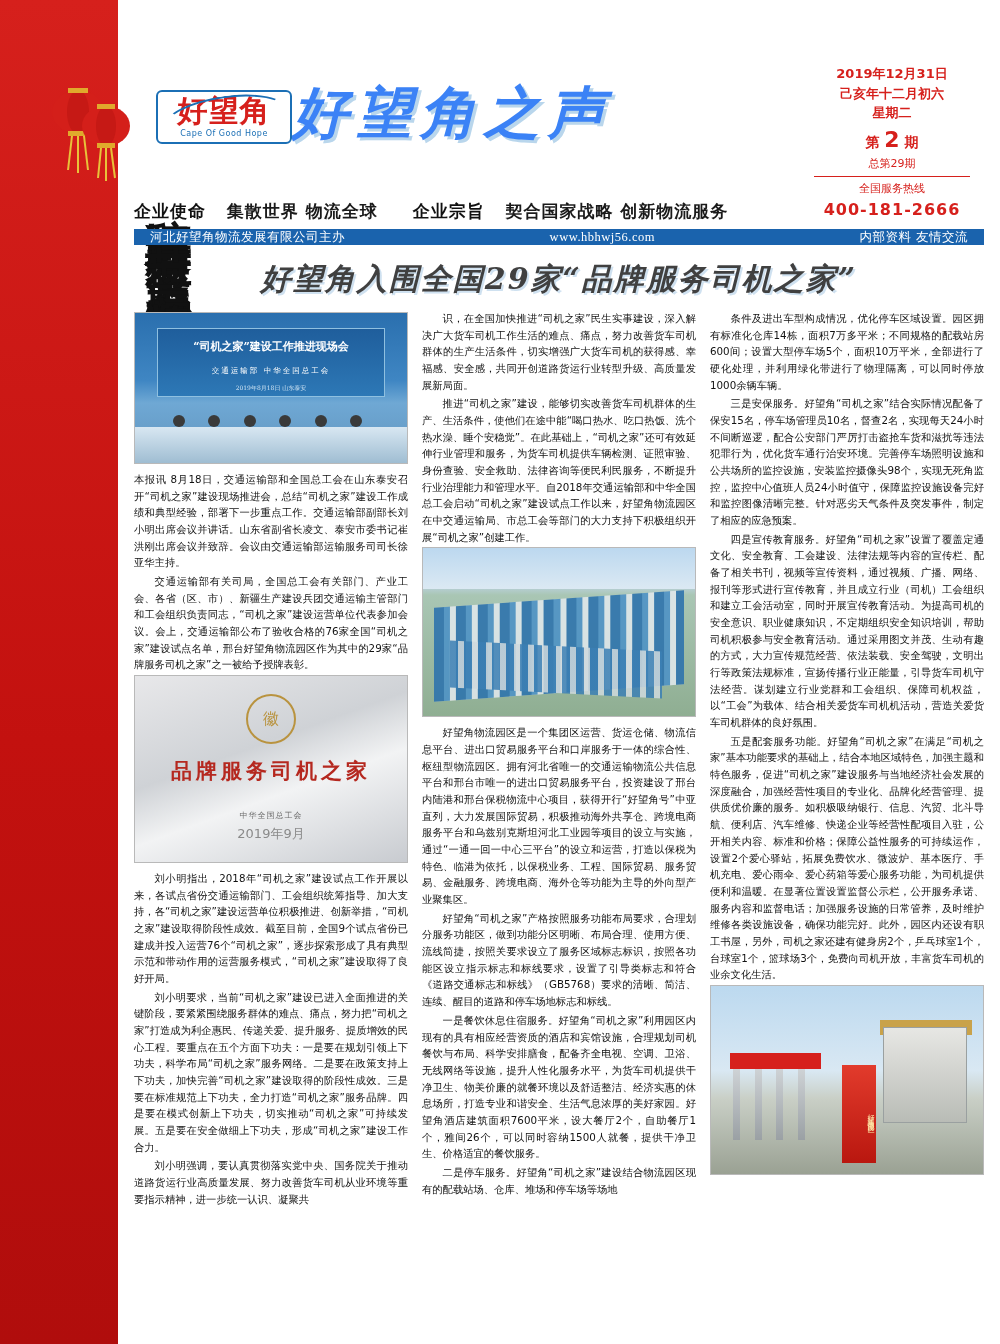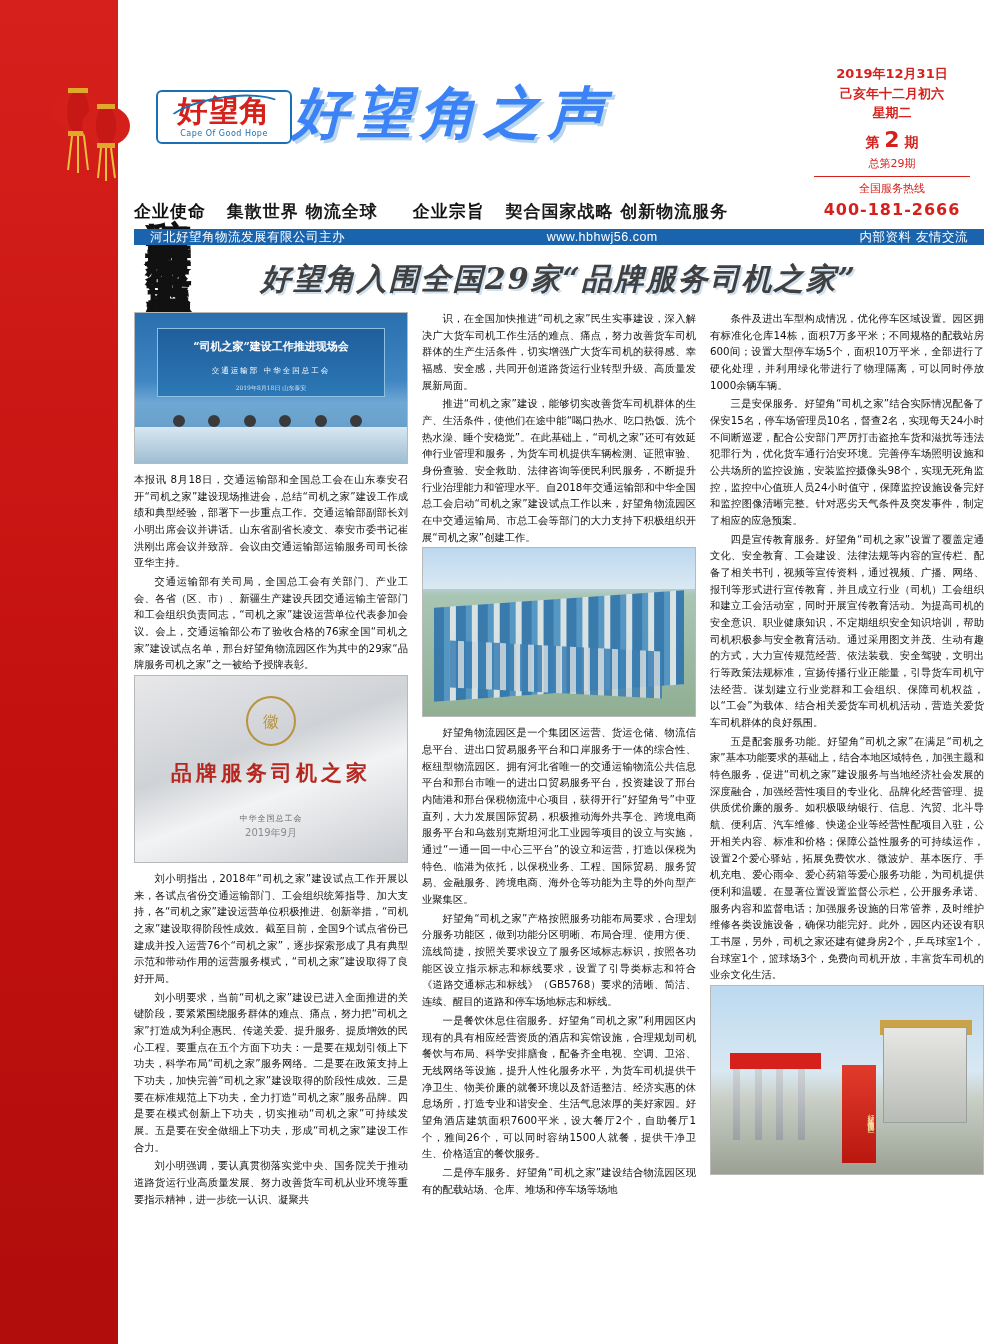--- a/index.html
+++ b/index.html
@@ -98,21 +98,21 @@
     padding:4px 0 6px 0;
     letter-spacing:1px;
   }
   .slogan-row .k{color:#111;}
   
   .blue-bar{
     background:#1a63ad;color:#fff;height:16px;
     display:flex;align-items:center;justify-content:space-between;
     padding:0 16px;font-size:12.5px;letter-spacing:.5px;
   }
-  .blue-bar .mid{font-family:Liberation Sans, sans-serif;}
+  .blue-bar .mid{font-family:Liberation Serif, serif;}
   
   .headline{
     text-align:center;
     font-family:"DejaVu Serif","Liberation Serif",serif;
     font-style:italic;
     font-weight:bold;
     font-size:30px;
     color:#404040;
     padding:14px 0 10px 0;
     letter-spacing:2px;
@@ -181,21 +181,21 @@
     font-size:16px;font-family:"DejaVu Serif","Liberation Serif",serif;
     margin-bottom:10px;
   }
   .photo2 .ptxt{
     font-family:"DejaVu Serif","Liberation Serif",serif;
     font-weight:bold;font-size:21px;color:#b5281f;letter-spacing:4px;
   }
   .photo2 .porg{
     margin-top:22px;font-size:8px;color:#6d6d6d;letter-spacing:1px;text-align:center;
   }
-  .photo2 .pdate{font-size:10px;color:#8a8a8a;margin-top:0;}
+  .photo2 .pdate{font-size:13px;color:#8a8a8a;margin-top:0;}
   
   .photo3{
     height:170px;
     background:linear-gradient(180deg,#cfe0ee 0%,#bcd2e2 22%,#a9c6b4 28%,#8fae92 100%);
     position:relative;overflow:hidden;
   }
   .photo3 .roofs{
     position:absolute;left:4%;top:30%;width:92%;height:56%;
     background:
       repeating-linear-gradient(90deg,#2f74ad 0 10px,#4f93c6 10px 16px,#dfe7ea 16px 22px),

